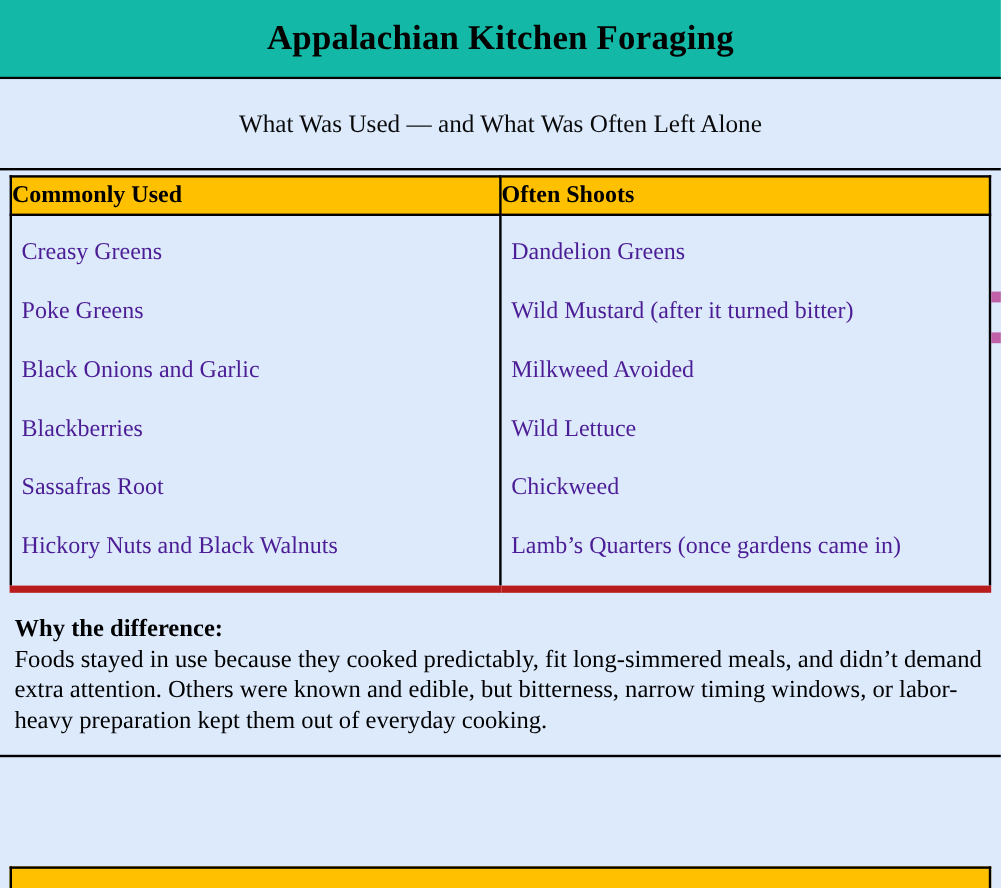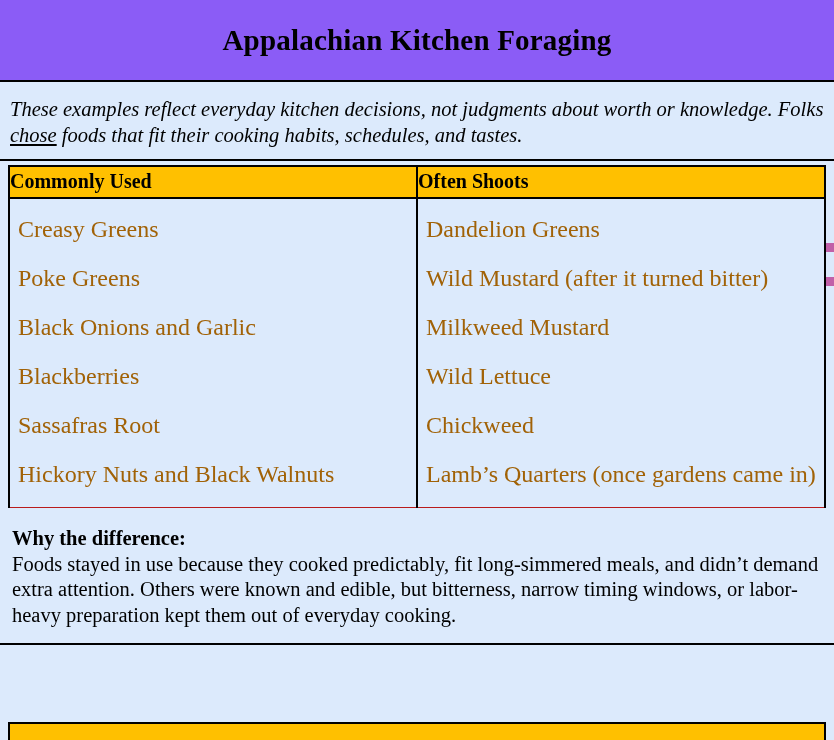--- a/index.html
+++ b/index.html
@@ -17,22 +17,22 @@
 
   .page {
     width: 834px;
     height: 740px;
     position: relative;
     background: #dceafc;
   }
 
   
   .title-bar {
-    background: #8b5cf6;
-    height: 82px;
+    background: #14b8a6;
+    height: 66px;
     width: 100%;
     display: flex;
     align-items: center;
     justify-content: center;
     box-sizing: border-box;
     border-bottom: 2px solid #000;
   }
   .title-bar .title {
     font-size: 29px;
     font-weight: bold;
@@ -88,26 +88,26 @@
     border: 2px solid #000;
     font-size: 20px;
     font-weight: bold;
     padding: 3px 0 4px 0;
     text-align: left;
     color: #000;
   }
   table.two-col td {
     border-left: 2px solid #000;
     border-right: 2px solid #000;
-    border-bottom: 1px solid #b91c1c;
+    border-bottom: 6px solid #b91c1c;
     vertical-align: top;
     padding: 6px 8px 8px 8px;
-    font-size: 24px;
+    font-size: 20px;
     line-height: 49px;
-    color: #a16207;
+    color: #4c1d95;
     height: 268px;
   }
   table.two-col td ul {
     margin: 0;
     padding: 0;
     list-style: none;
   }
   table.two-col td li {
     white-space: nowrap;
   }
@@ -156,24 +156,24 @@
 </style>
 </head>
 <body>
 
 <div class="page">
 
   <div class="title-bar">
     <div class="title">Appalachian Kitchen Foraging</div>
   </div>
 
-
-  <div class="intro">
-    <span>These examples reflect everyday kitchen decisions, not judgments about worth or knowledge. Folks </span><span class="u">chose</span><span> foods that fit their cooking habits, schedules, and tastes.</span>
-  </div>
+  <div class="subtitle-band">
+    <div class="subtitle">What Was Used — and What Was Often Left Alone</div>
+  </div>
+
 
   <div class="table-wrap">
     <table class="two-col">
       <thead>
         <tr>
           <th>Commonly Used</th>
           <th>Often Shoots</th>
         </tr>
       </thead>
       <tbody>
@@ -185,21 +185,21 @@
               <li>Black Onions and Garlic</li>
               <li>Blackberries</li>
               <li>Sassafras Root</li>
               <li>Hickory Nuts and Black Walnuts</li>
             </ul>
           </td>
           <td>
             <ul>
               <li>Dandelion Greens</li>
               <li>Wild Mustard (after it turned bitter)</li>
-              <li>Milkweed Mustard</li>
+              <li>Milkweed Avoided</li>
               <li>Wild Lettuce</li>
               <li>Chickweed</li>
               <li>Lamb’s Quarters (once gardens came in)</li>
             </ul>
           </td>
         </tr>
       </tbody>
     </table>
   </div>
 

